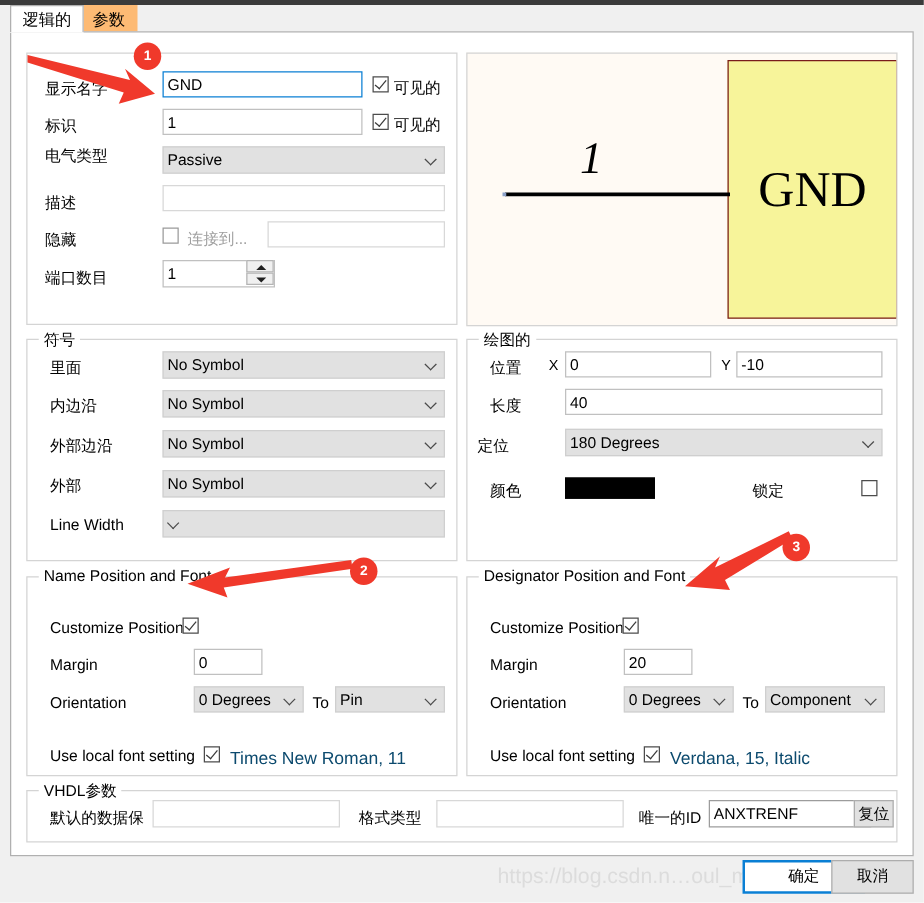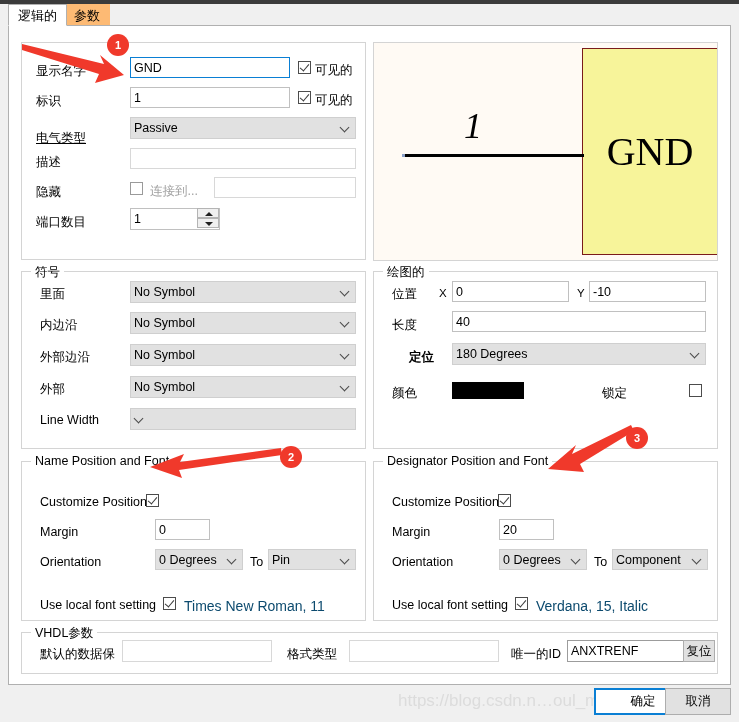--- a/index.html
+++ b/index.html
@@ -90,21 +90,21 @@
     <div class="lbl" style="left:14px;top:20px;">显示名字</div>
     <div class="txt focus" style="left:108px;top:14px;width:160px;height:21px;">GND</div>
     <div class="cbx on" style="left:276px;top:18px;"></div>
     <div class="lbl" style="left:293px;top:19px;">可见的</div>
 
     <div class="lbl" style="left:14px;top:50px;">标识</div>
     <div class="txt" style="left:108px;top:44px;width:160px;height:21px;">1</div>
     <div class="cbx on" style="left:276px;top:48px;"></div>
     <div class="lbl" style="left:293px;top:49px;">可见的</div>
 
-    <div class="lbl" style="left:14px;top:87px;text-decoration:underline;">电气类型</div>
+    <div class="lbl" style="left:14px;top:74px;">电气类型</div>
     <div class="combo" style="left:108px;top:74px;width:226px;height:22px;">
       <span class="cval">Passive</span>
       <span class="chev"></span>
     </div>
 
     <div class="lbl" style="left:14px;top:111px;">描述</div>
     <div class="txt ro" style="left:108px;top:105px;width:226px;height:21px;"></div>
 
     <div class="lbl" style="left:14px;top:141px;">隐藏</div>
     <div class="cbx dimbx" style="left:108px;top:139px;"></div>
@@ -170,21 +170,21 @@
 
     <div class="lbl" style="left:18px;top:14px;">位置</div>
     <div class="lbl" style="left:65px;top:15px;font-size:11.5px;">X</div>
     <div class="txt" style="left:78px;top:9px;width:117px;height:21px;">0</div>
     <div class="lbl" style="left:203px;top:15px;font-size:11.5px;">Y</div>
     <div class="txt" style="left:215px;top:9px;width:117px;height:21px;">-10</div>
 
     <div class="lbl" style="left:18px;top:45px;">长度</div>
     <div class="txt" style="left:78px;top:39px;width:254px;height:21px;">40</div>
 
-    <div class="lbl" style="left:35px;top:77px;font-weight:bold;">定位</div>
+    <div class="lbl" style="left:8px;top:77px;">定位</div>
     <div class="combo" style="left:78px;top:71px;width:254px;height:22px;">
       <span class="cval">180 Degrees</span>
       <span class="chev"></span>
     </div>
 
     <div class="lbl" style="left:18px;top:113px;">颜色</div>
     <div class="swatch" style="left:78px;top:110px;width:72px;height:17px;"></div>
     <div class="lbl" style="left:228px;top:113px;">锁定</div>
     <div class="cbx" style="left:315px;top:112px;"></div>
   </div>

